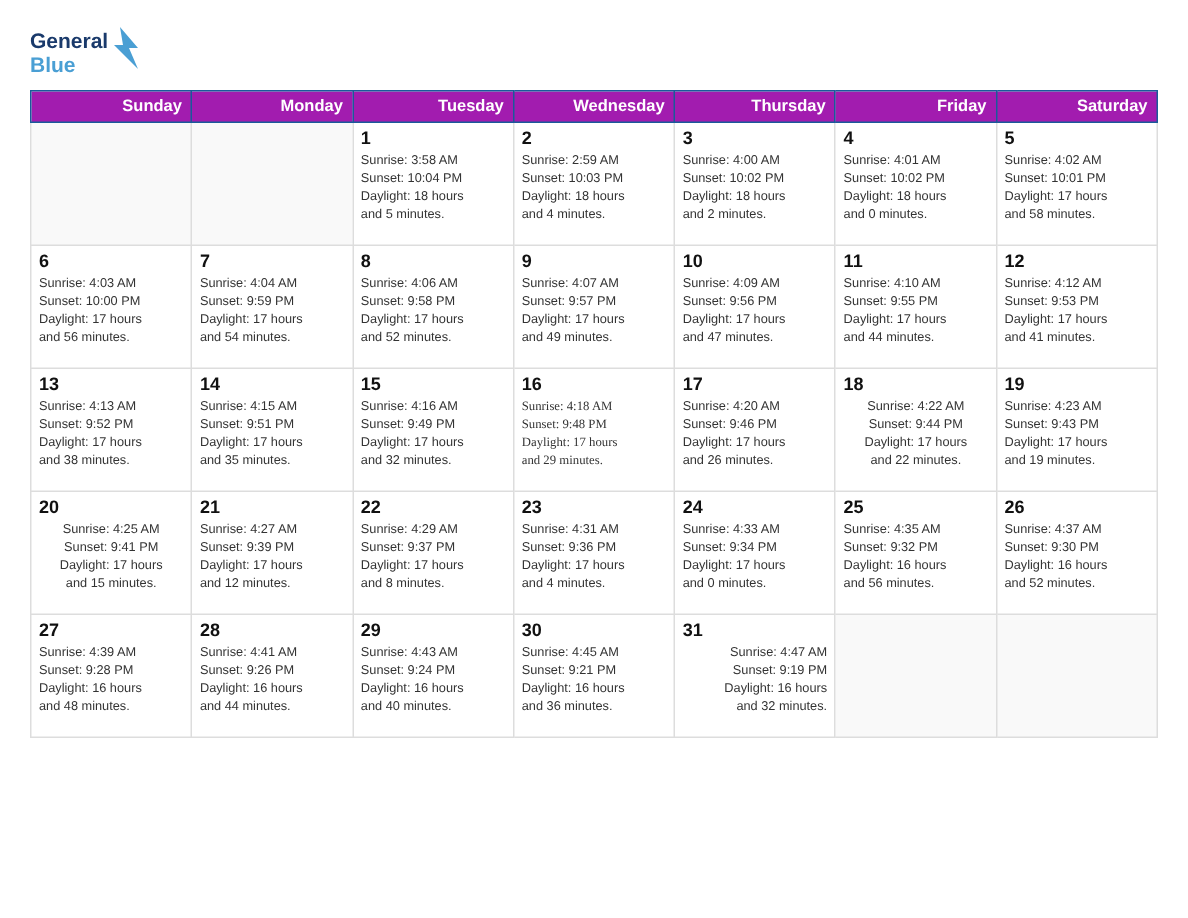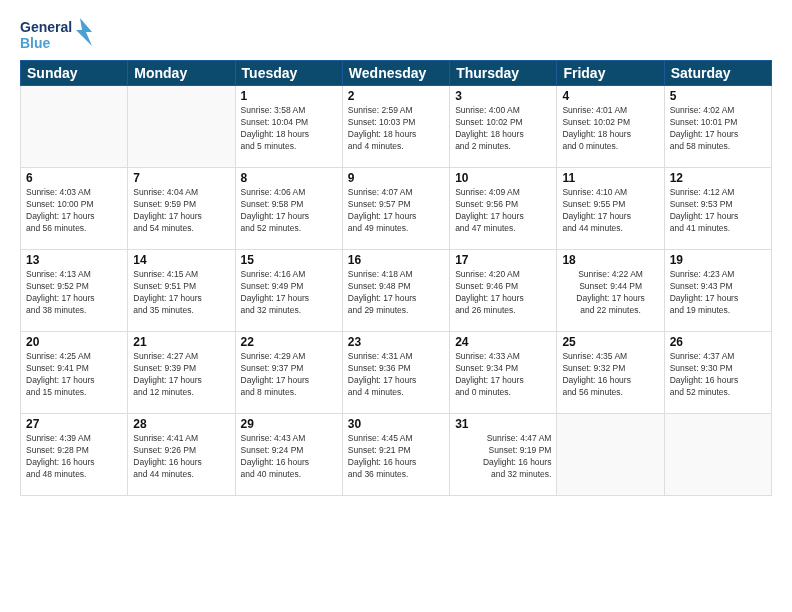--- a/index.html
+++ b/index.html
@@ -43,26 +43,26 @@
     .subtitle {
       font-size: 14px;
       color: #333;
     }
     .calendar {
       width: 100%;
       border-collapse: collapse;
       border: 1px solid #ccc;
     }
     .calendar th {
-      background: #0c4a6e;
+      background: #a21caf;
       color: #fff;
-      font-size: 14px;
+      font-size: 11px;
       font-weight: bold;
       padding: 4px 6px;
-      text-align: left;
+      text-align: right;
       border: 1px solid #1a5a9a;
     }
     .calendar td {
       width: calc(100% / 7);
       vertical-align: top;
       border: 1px solid #ddd;
       padding: 3px 5px;
       font-size: 9px;
       color: #333;
       min-height: 80px;
@@ -225,21 +225,21 @@
           </td>
           <td>
             <span class="day-num">15</span>
             <div class="day-info" style="white-space: pre-line;">Sunrise: 4:16 AM
 Sunset: 9:49 PM
 Daylight: 17 hours
 and 32 minutes.</div>
           </td>
           <td>
             <span class="day-num">16</span>
-            <div class="day-info" style="white-space: pre-line;">Sunrise: 4:18 AM
+            <div class="day-info" style="white-space: pre-line; font-family: Liberation Serif, serif;">Sunrise: 4:18 AM
 Sunset: 9:48 PM
 Daylight: 17 hours
 and 29 minutes.</div>
           </td>
           <td>
             <span class="day-num">17</span>
             <div class="day-info" style="white-space: pre-line;">Sunrise: 4:20 AM
 Sunset: 9:46 PM
 Daylight: 17 hours
 and 26 minutes.</div>
@@ -255,21 +255,21 @@
             <span class="day-num">19</span>
             <div class="day-info" style="white-space: pre-line;">Sunrise: 4:23 AM
 Sunset: 9:43 PM
 Daylight: 17 hours
 and 19 minutes.</div>
           </td>
         </tr>
         <tr class="week-row">
           <td>
             <span class="day-num">20</span>
-            <div class="day-info" style="white-space: pre-line;">Sunrise: 4:25 AM
+            <div class="day-info" style="white-space: pre-line; text-align: center;">Sunrise: 4:25 AM
 Sunset: 9:41 PM
 Daylight: 17 hours
 and 15 minutes.</div>
           </td>
           <td>
             <span class="day-num">21</span>
             <div class="day-info" style="white-space: pre-line;">Sunrise: 4:27 AM
 Sunset: 9:39 PM
 Daylight: 17 hours
 and 12 minutes.</div>

